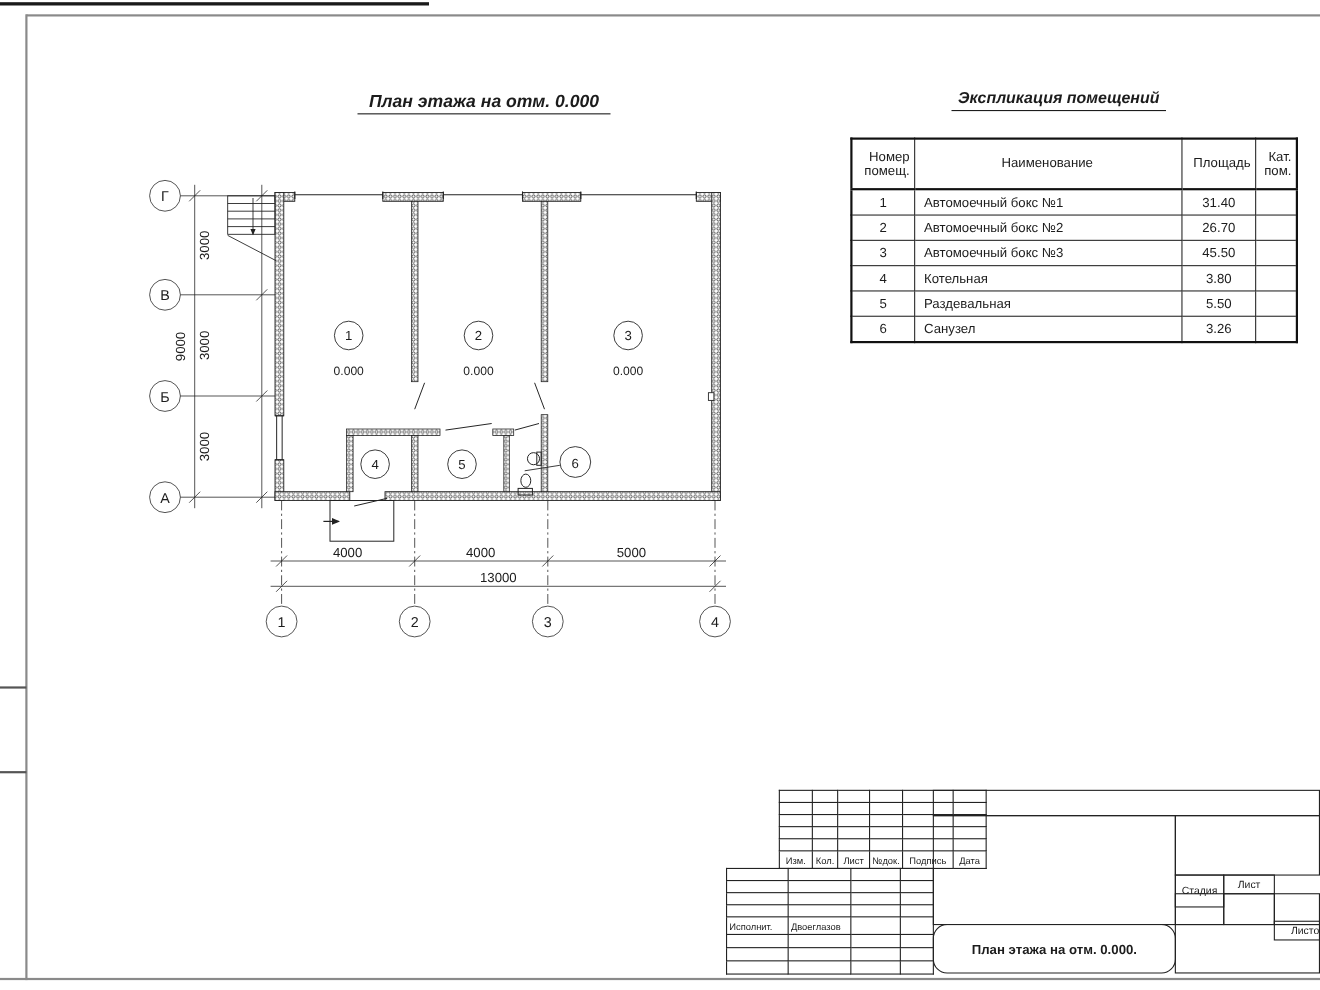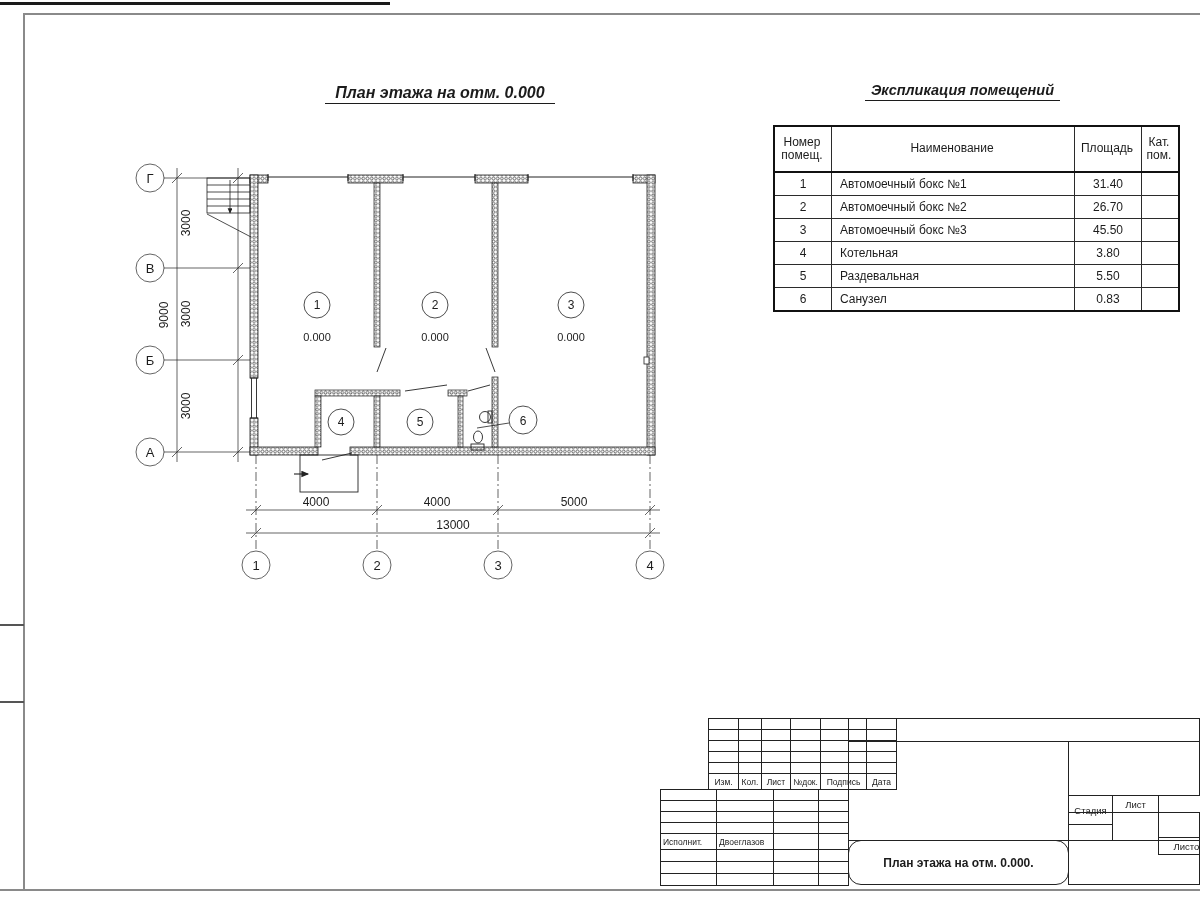--- a/index.html
+++ b/index.html
@@ -23,21 +23,21 @@
   .sched-title span{border-bottom:1.5px solid #1c1c1c;padding:0 6px 2px 6px;}
 
   table.sched{left:773px;top:125px;position:absolute;border-collapse:collapse;
     table-layout:fixed;font-size:12px;}
   table.sched td,table.sched th{border:1px solid #2b2b2b;padding:0 4px;
     overflow:hidden;font-weight:normal;}
   table.sched .c-num{width:48px;text-align:center;}
   table.sched .c-name{width:230px;text-align:left;padding-left:8px;}
   table.sched .c-area{width:58px;text-align:center;}
   table.sched .c-cat{width:28px;text-align:center;font-size:11px;}
-  table.sched tr.hdr td{height:44px;text-align:center;padding-left:2px;font-size:12px;line-height:1.1;}
+  table.sched tr.hdr td{height:44px;text-align:right;padding-left:2px;font-size:12px;line-height:1.1;}
   table.sched tr.hdr td.c-name{text-align:center;}
   table.sched tr.row td{height:22px;}
   table.sched tr.total td{height:17px;border-top:2px solid #111;}
   table.sched tr.total .c-name{text-align:right;padding-right:10px;}
   table.sched{border:2px solid #111;}
   table.sched tr.hdr td{border-bottom:2px solid #111;}
 
   
   .tb-cell{position:absolute;border:1px solid #222;box-sizing:border-box;
     font-size:10px;display:flex;align-items:center;justify-content:center;
@@ -101,21 +101,21 @@
   </tr>
   <tr class="row">
     <td class="c-num">5</td>
     <td class="c-name">Раздевальная</td>
     <td class="c-area">5.50</td>
     <td class="c-cat"></td>
   </tr>
   <tr class="row">
     <td class="c-num">6</td>
     <td class="c-name">Санузел</td>
-    <td class="c-area">0.83</td>
+    <td class="c-area">3.26</td>
     <td class="c-cat"></td>
   </tr>
 </tbody>
   </table>
 
 <svg class="abs" style="left:0;top:0" width="1200" height="900" viewBox="0 0 1200 900">
   <defs>
     <pattern id="wallhatch" width="4.2" height="4.2" patternUnits="userSpaceOnUse">
       <rect width="4.2" height="4.2" fill="#ffffff"></rect>
       <circle cx="2.1" cy="2.1" r="1.35" fill="none" stroke="#222" stroke-width="0.7"></circle>

